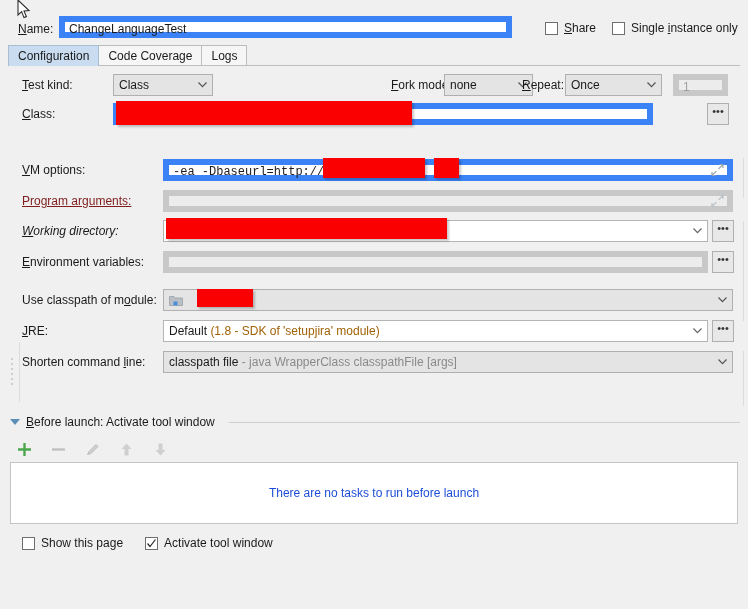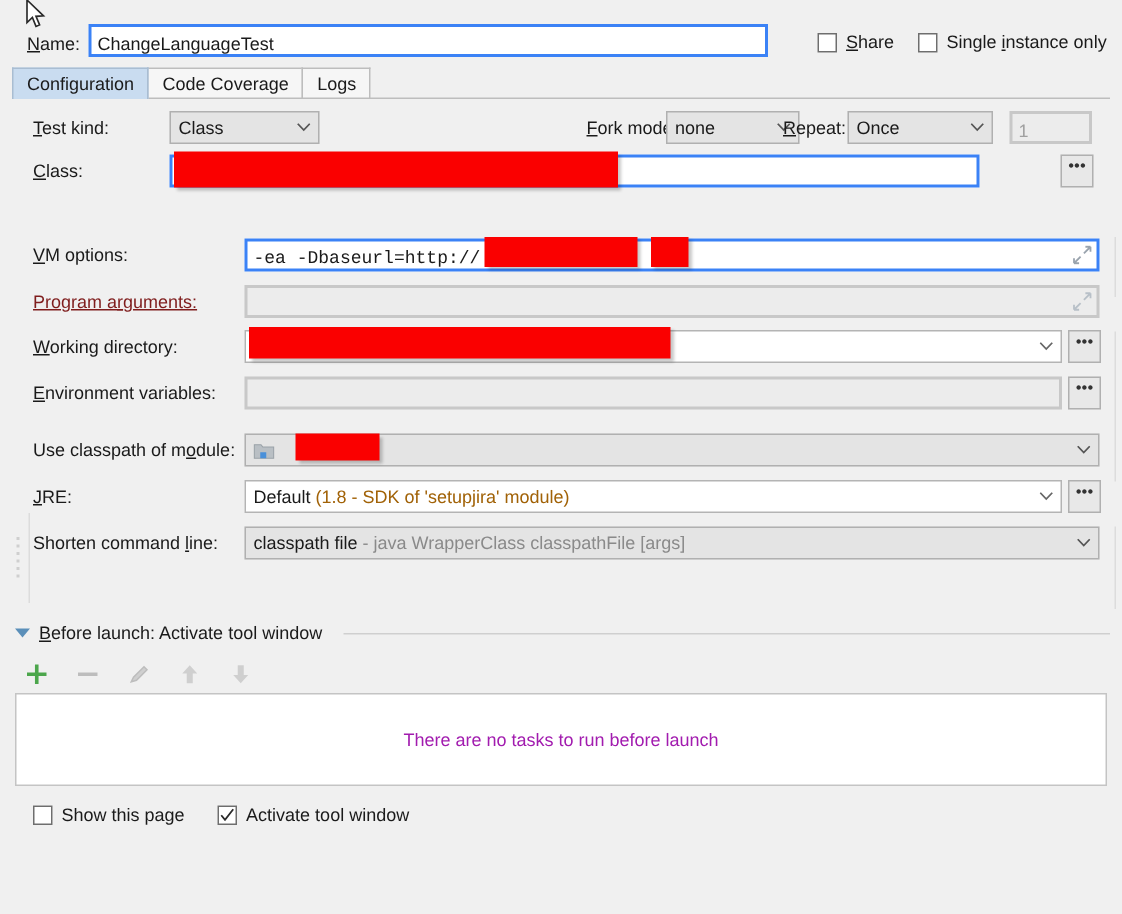--- a/index.html
+++ b/index.html
@@ -14,26 +14,26 @@
   }
   .root { position: relative; width: 748px; height: 609px; background: #f0f0f0; }
 
   
   .lbl { font-size: 12px; color: #1a1a1a; white-space: nowrap; line-height: 14px; }
   .lbl.disabled { color: #7f1d1d; text-decoration: underline; }
   .u { text-decoration: underline; text-underline-offset: 1px; }
 
   .textfield {
     background: #ffffff;
-    border: 2px solid #3b82f6;
+    border: 6px solid #3b82f6;
     height: 22px;
     font-size: 12px;
     color: #1a1a1a;
     padding: 0 4px;
-    display: flex; align-items: flex-end;
+    display: flex; align-items: flex-start;
     position: relative;
   }
   .textfield.disabled { background: #ececec; border-color: #c8c8c8; }
 
   .combo {
     background: #e4e4e4;
     border: 1px solid #b0b0b0;
     height: 22px;
     display: flex; align-items: center;
     padding: 0 2px 0 5px;
@@ -131,21 +131,21 @@
   .bl-line { flex: 1; height: 1px; background: #cfcfcf; margin-left: 8px; }
 
   .bl-toolbar { position: absolute; left: 12px; top: 437px; display: flex; align-items: center; gap: 10px; }
   .tool { width: 24px; height: 24px; display: flex; align-items: center; justify-content: center; }
 
   .bl-list {
     position: absolute; left: 10px; top: 462px; width: 728px; height: 62px;
     background: #ffffff; border: 1px solid #c4c4c4;
     display: flex; align-items: center; justify-content: center;
   }
-  .bl-empty { color: #a21caf; font-size: 12px; }
+  .bl-empty { color: #1d4ed8; font-size: 12px; }
 
   .bottom-cbs { position: absolute; left: 22px; top: 536px; display: flex; align-items: center; gap: 22px; }
 </style>
 </head>
 <body>
 
 <div class="root">
 
   <div class="cursor">
     <svg width="14" height="20" viewBox="0 0 14 20">
@@ -270,21 +270,21 @@
     <div class="row textfield disabled" style="top:124px; left:155px; width:570px;">
       <span></span>
       <span class="expand-btn">
         <svg width="13" height="13" viewBox="0 0 13 13">
           <path d="M12,1 L7.6,5.4 M12,1 L8.6,1 M12,1 L12,4.4" stroke="#b8c0c8" stroke-width="1.2" fill="none"></path>
           <path d="M1,12 L5.4,7.6 M1,12 L4.4,12 M1,12 L1,8.6" stroke="#b8c0c8" stroke-width="1.2" fill="none"></path>
         </svg>
       </span>
     </div>
 
-    <div class="row" style="top:158px; left:14px;">
+    <div class="row" style="top:158px; left:14px;font-style:italic;">
       <span class="lbl"><span class="u">W</span>orking directory:</span>
     </div>
     <div class="row combo white" style="top:154px; left:155px; width:545px;">
       <span></span>
       <span class="caret">
         <svg width="9" height="6" viewBox="0 0 9 6">
             <path d="M0.5,0.5 L4.5,4.7 L8.5,0.5" fill="none" stroke="#666" stroke-width="1.2"></path>
           </svg>
       </span>
     </div>

